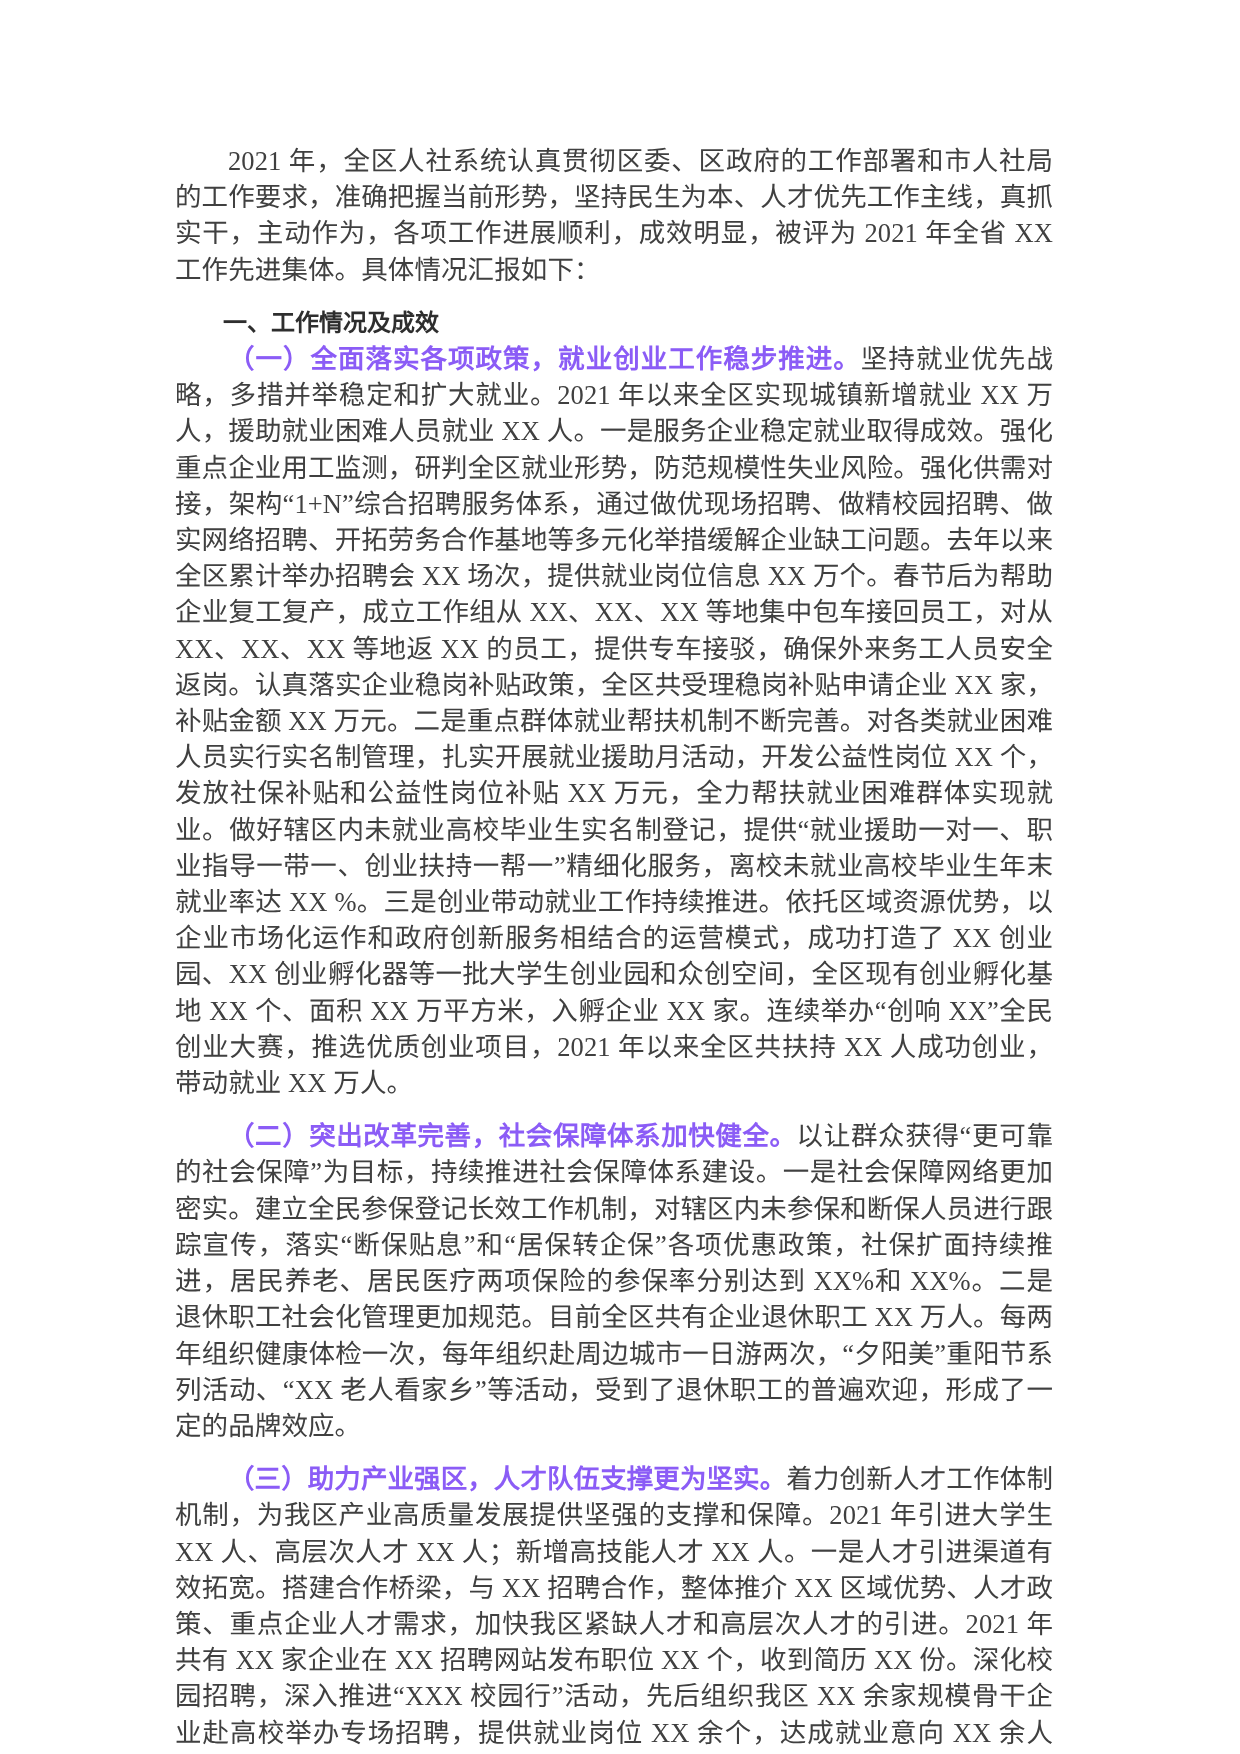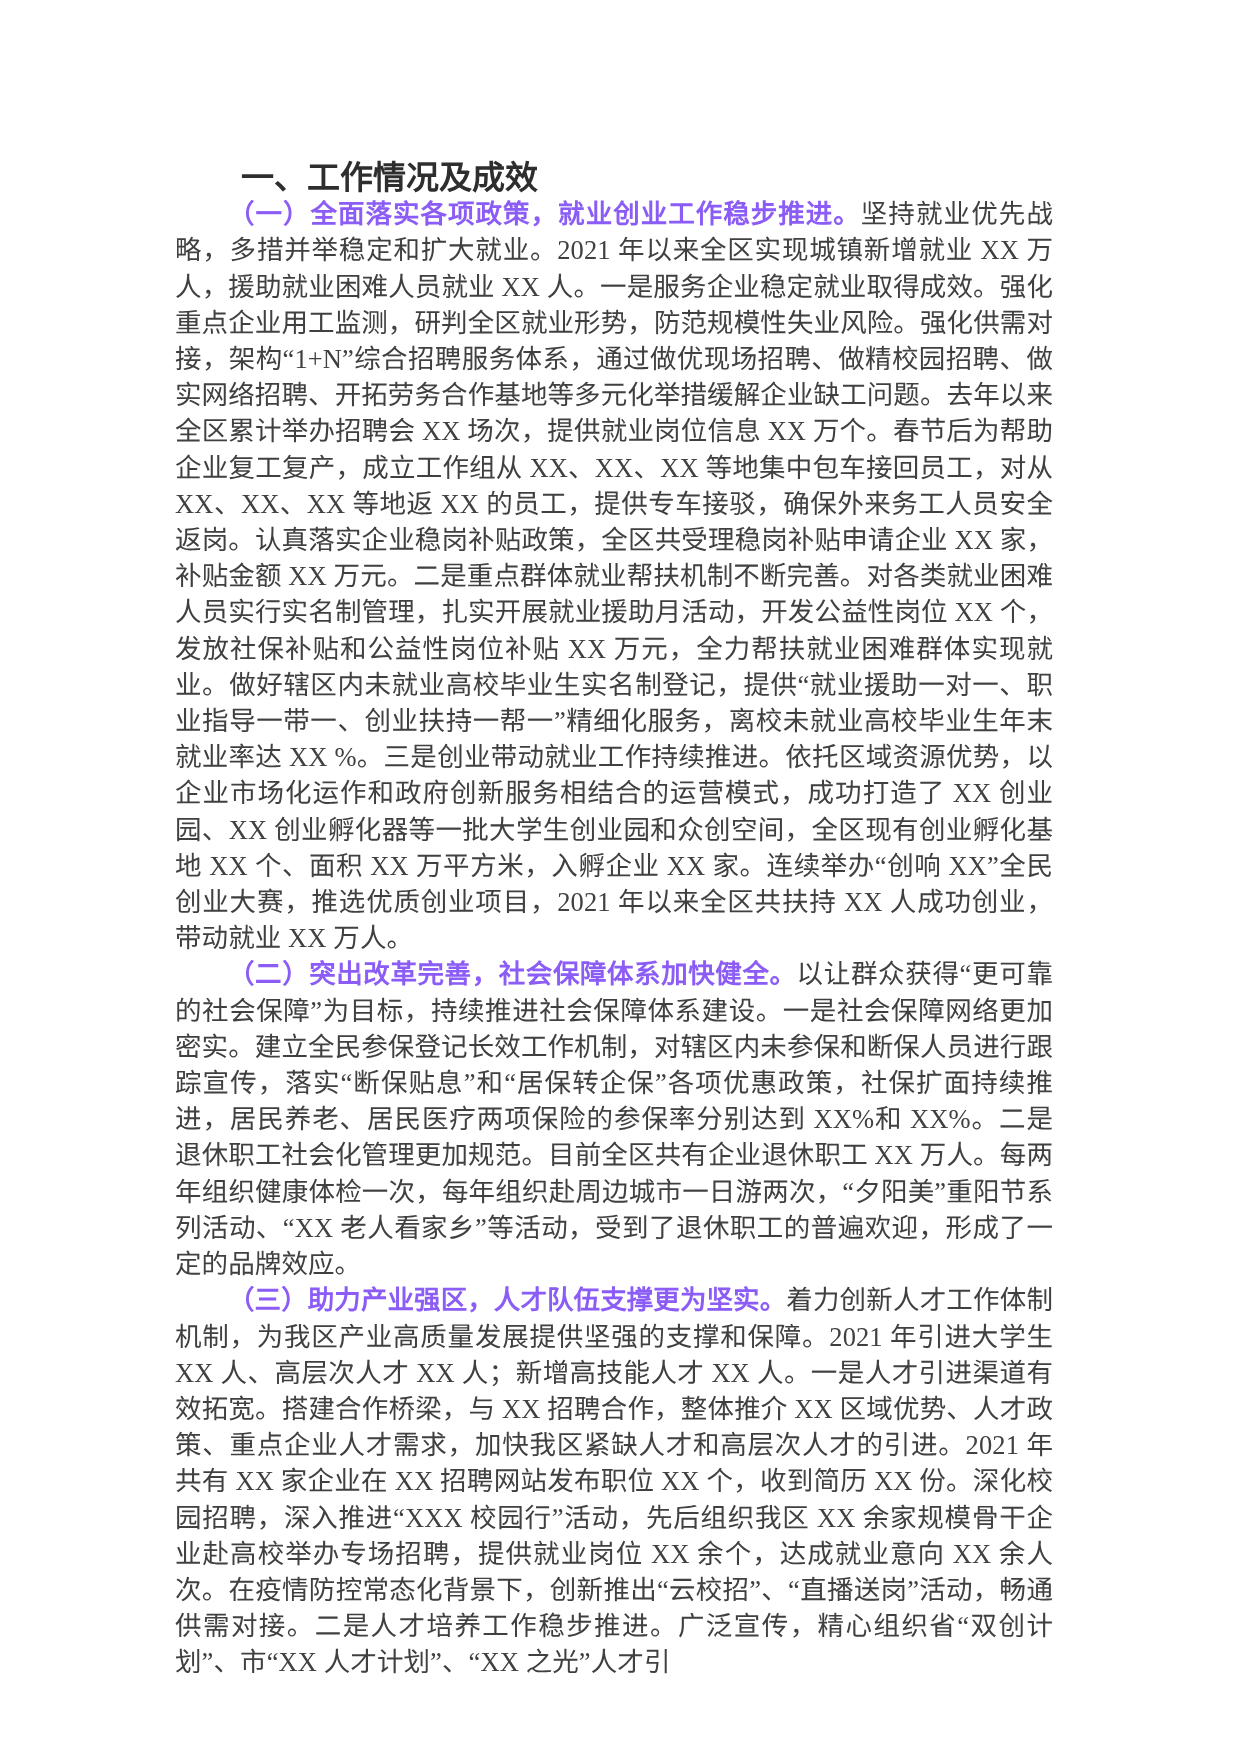--- a/index.html
+++ b/index.html
@@ -33,46 +33,48 @@
     color: #ururu;
     color: #404040;
     text-align: justify;
     text-justify: inter-character;
     text-indent: 2em;
     letter-spacing: 0.1px;
     word-break: break-all;
     -webkit-font-smoothing: antialiased;
   }
   .para + .para {
+    margin-top: 17px;
   }
   .para .lead {
     font-family: "Liberation Sans", "DejaVu Sans", sans-serif;
     font-weight: bold;
     color: #8b5cf6;
     letter-spacing: 0px;
   }
   .heading-1 {
     margin: 17px 0 0 0;
     font-family: "Liberation Sans", "DejaVu Sans", sans-serif;
     font-weight: bold;
-    font-size: 33px;
+    font-size: 24px;
     line-height: 36.2px;
     color: #2e2e2e;
     text-indent: 2em;
   }
   .para.first-para {
     margin-top: 0;
   }
 </style>
 </head>
 <body>
 
 <div class="page">
   <div class="doc-body">
 
+    <p class="para first-para">2021 年，全区人社系统认真贯彻区委、区政府的工作部署和市人社局的工作要求，准确把握当前形势，坚持民生为本、人才优先工作主线，真抓实干，主动作为，各项工作进展顺利，成效明显，被评为 2021 年全省 XX 工作先进集体。具体情况汇报如下：</p>
 
     <p class="heading-1">一、工作情况及成效</p>
 
     <p class="para"><span class="lead">（一）全面落实各项政策，就业创业工作稳步推进。</span><span>坚持就业优先战略，多措并举稳定和扩大就业。2021 年以来全区实现城镇新增就业 XX 万人，援助就业困难人员就业 XX 人。一是服务企业稳定就业取得成效。强化重点企业用工监测，研判全区就业形势，防范规模性失业风险。强化供需对接，架构“1+N”综合招聘服务体系，通过做优现场招聘、做精校园招聘、做实网络招聘、开拓劳务合作基地等多元化举措缓解企业缺工问题。去年以来全区累计举办招聘会 XX 场次，提供就业岗位信息 XX 万个。春节后为帮助企业复工复产，成立工作组从 XX、XX、XX 等地集中包车接回员工，对从 XX、XX、XX 等地返 XX 的员工，提供专车接驳，确保外来务工人员安全返岗。认真落实企业稳岗补贴政策，全区共受理稳岗补贴申请企业 XX 家，补贴金额 XX 万元。二是重点群体就业帮扶机制不断完善。对各类就业困难人员实行实名制管理，扎实开展就业援助月活动，开发公益性岗位 XX 个，发放社保补贴和公益性岗位补贴 XX 万元，全力帮扶就业困难群体实现就业。做好辖区内未就业高校毕业生实名制登记，提供“就业援助一对一、职业指导一带一、创业扶持一帮一”精细化服务，离校未就业高校毕业生年末就业率达 XX %。三是创业带动就业工作持续推进。依托区域资源优势，以企业市场化运作和政府创新服务相结合的运营模式，成功打造了 XX 创业园、XX 创业孵化器等一批大学生创业园和众创空间，全区现有创业孵化基地 XX 个、面积 XX 万平方米，入孵企业 XX 家。连续举办“创响 XX”全民创业大赛，推选优质创业项目，2021 年以来全区共扶持 XX 人成功创业，带动就业 XX 万人。</span></p>
 
     <p class="para"><span class="lead">（二）突出改革完善，社会保障体系加快健全。</span><span>以让群众获得“更可靠的社会保障”为目标，持续推进社会保障体系建设。一是社会保障网络更加密实。建立全民参保登记长效工作机制，对辖区内未参保和断保人员进行跟踪宣传，落实“断保贴息”和“居保转企保”各项优惠政策，社保扩面持续推进，居民养老、居民医疗两项保险的参保率分别达到 XX%和 XX%。二是退休职工社会化管理更加规范。目前全区共有企业退休职工 XX 万人。每两年组织健康体检一次，每年组织赴周边城市一日游两次，“夕阳美”重阳节系列活动、“XX 老人看家乡”等活动，受到了退休职工的普遍欢迎，形成了一定的品牌效应。</span></p>
 
     <p class="para"><span class="lead">（三）助力产业强区，人才队伍支撑更为坚实。</span><span>着力创新人才工作体制机制，为我区产业高质量发展提供坚强的支撑和保障。2021 年引进大学生 XX 人、高层次人才 XX 人；新增高技能人才 XX 人。一是人才引进渠道有效拓宽。搭建合作桥梁，与 XX 招聘合作，整体推介 XX 区域优势、人才政策、重点企业人才需求，加快我区紧缺人才和高层次人才的引进。2021 年共有 XX 家企业在 XX 招聘网站发布职位 XX 个，收到简历 XX 份。深化校园招聘，深入推进“XXX 校园行”活动，先后组织我区 XX 余家规模骨干企业赴高校举办专场招聘，提供就业岗位 XX 余个，达成就业意向 XX 余人次。在疫情防控常态化背景下，创新推出“云校招”、“直播送岗”活动，畅通供需对接。二是人才培养工作稳步推进。广泛宣传，精心组织省“双创计划”、市“XX 人才计划”、“XX 之光”人才引</span></p>
 
   </div>

